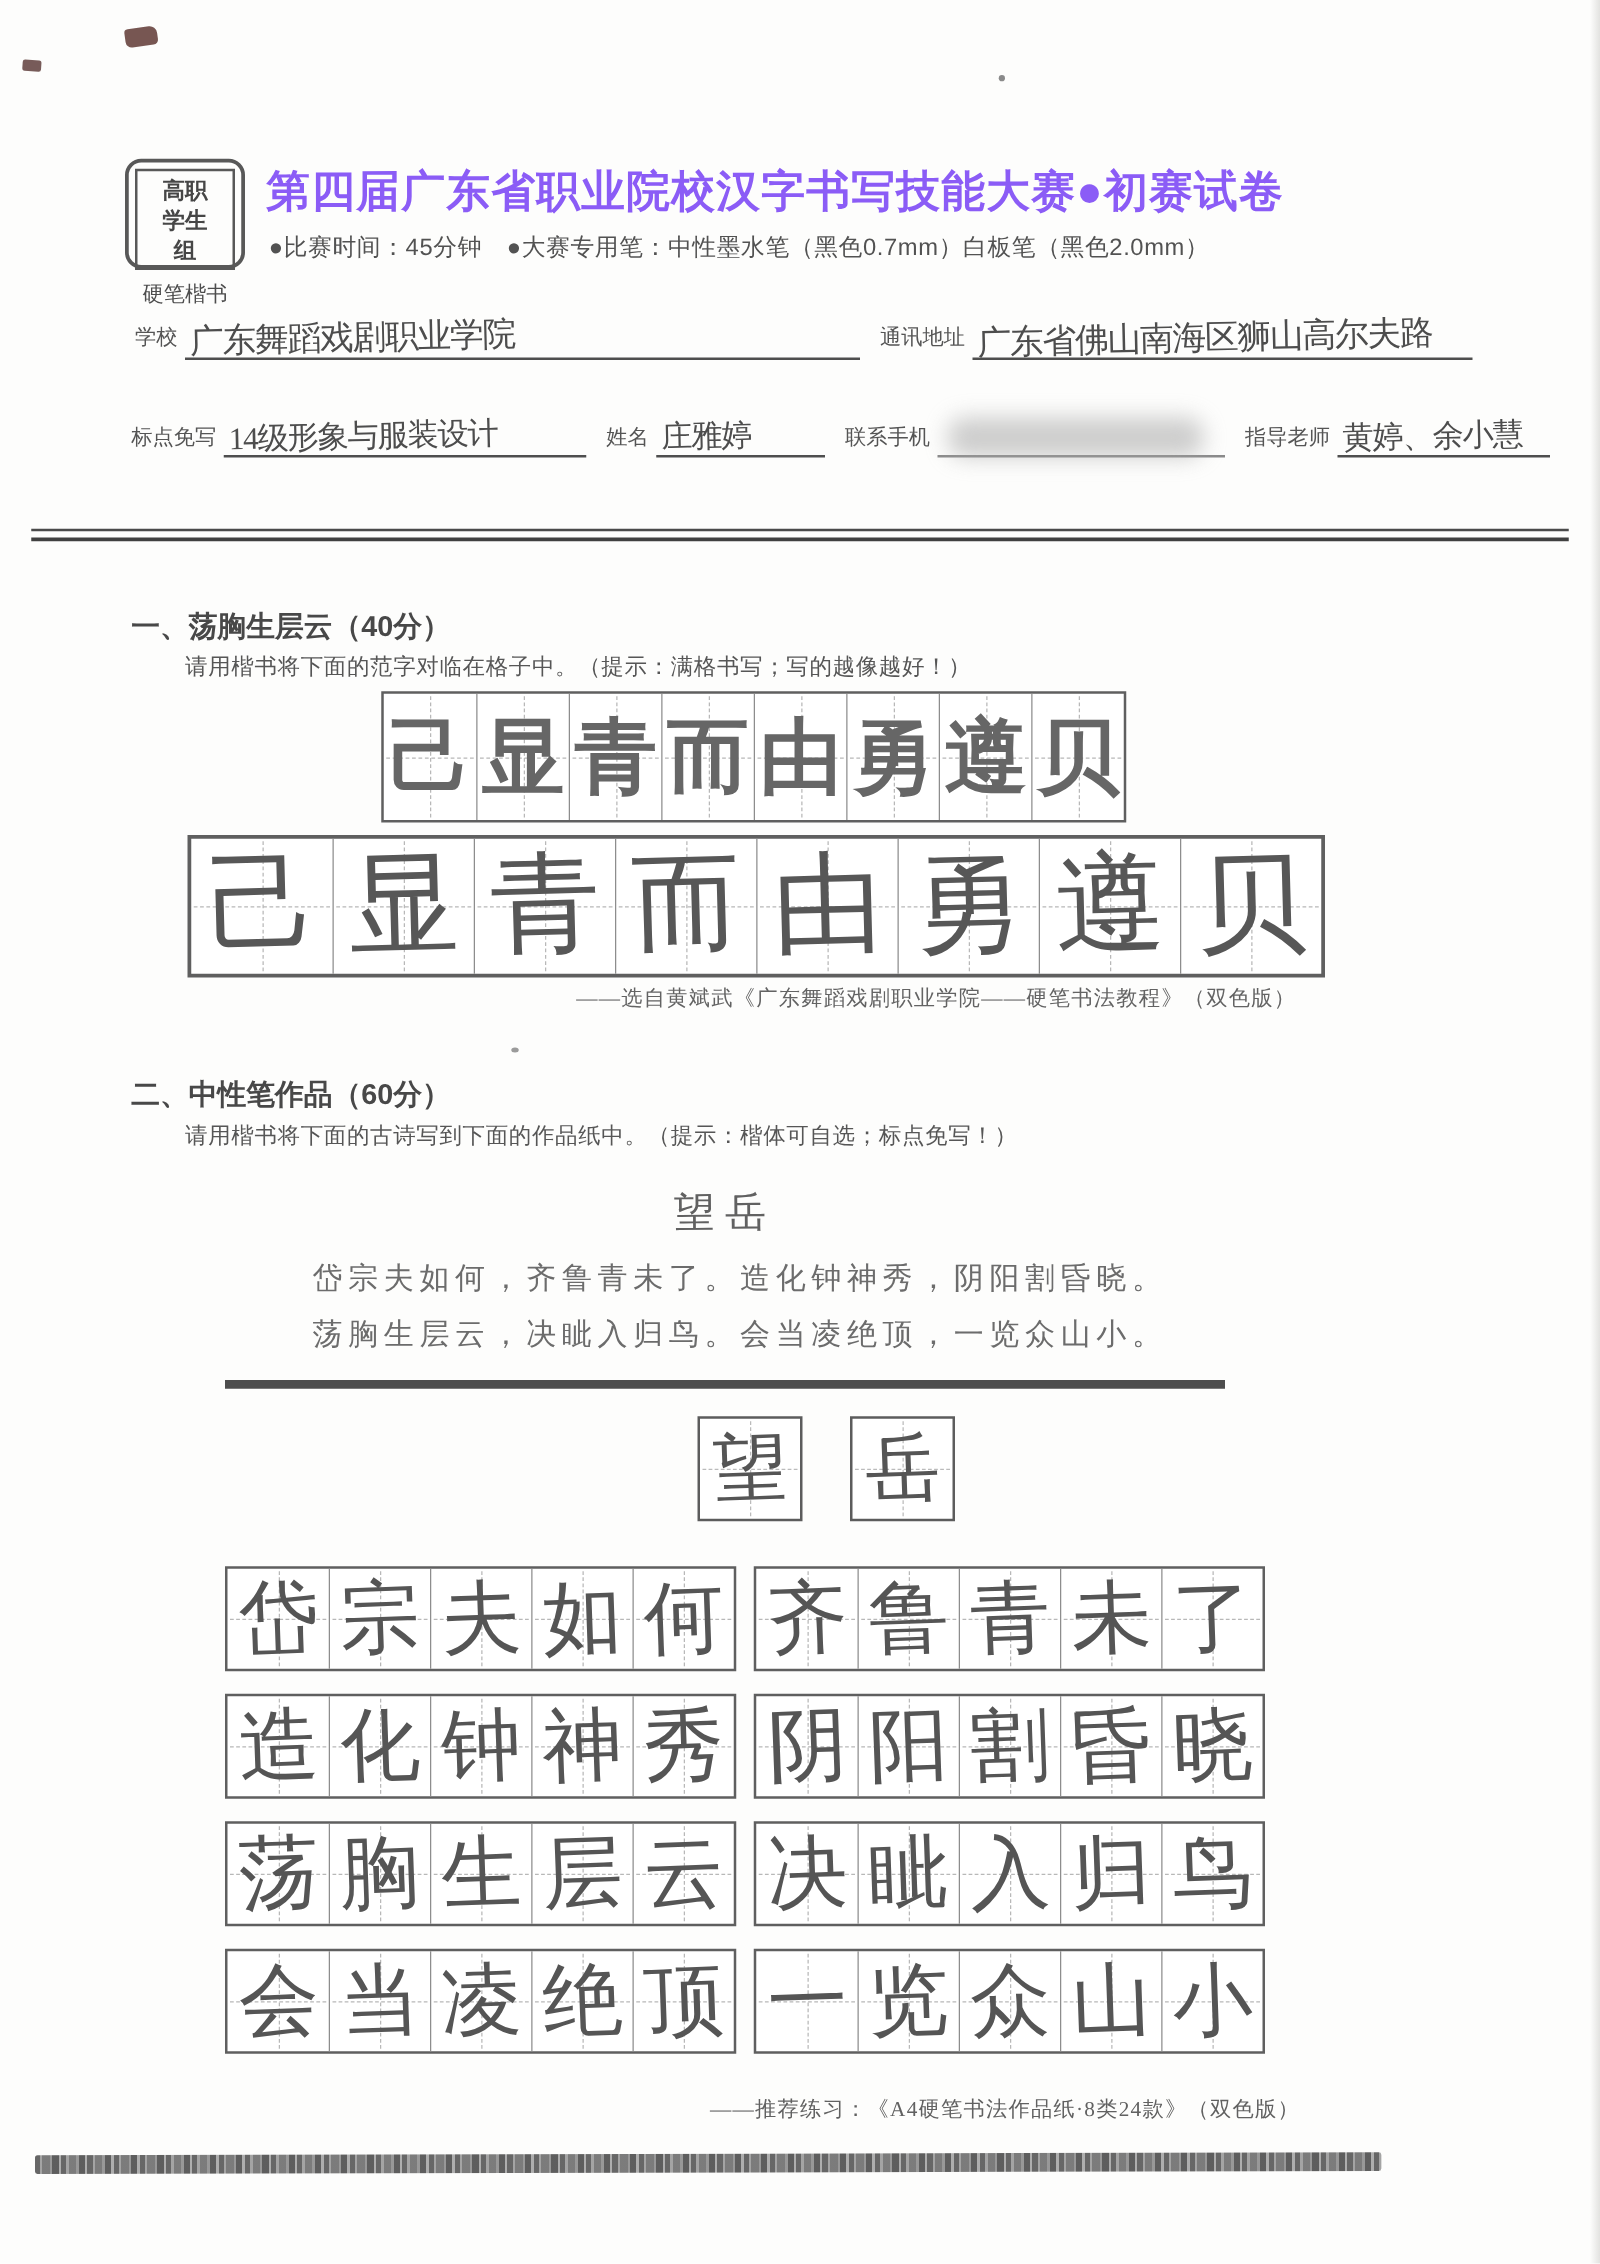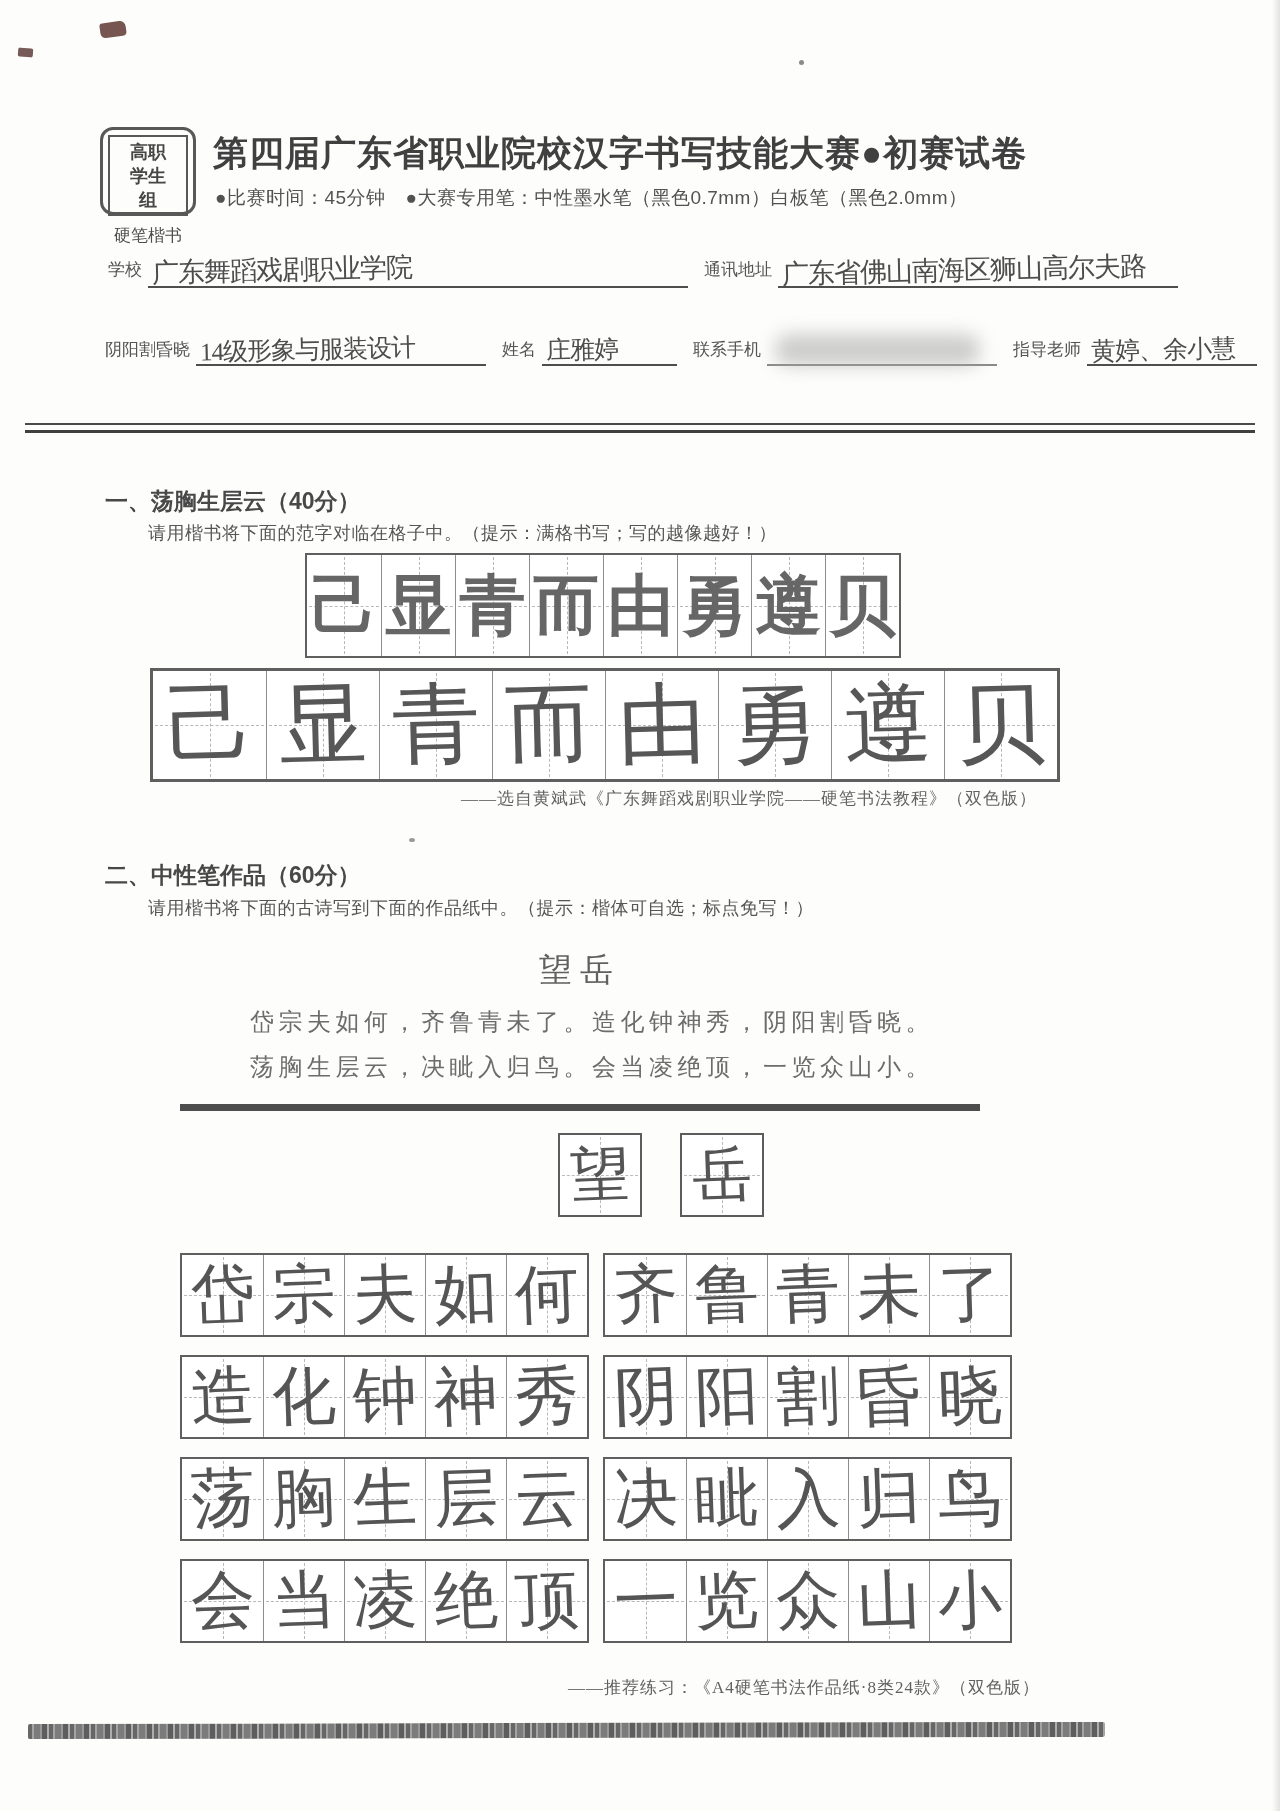--- a/index.html
+++ b/index.html
@@ -18,21 +18,21 @@
   .mark-dot{top:60px;left:799px;width:5px;height:5px;background:#8a8a8a;border-radius:50%;}
   .mark-dot-2{top:838px;left:409px;width:6px;height:4px;background:#9b9b9b;border-radius:50%;}
 
   
   .group-box{position:absolute;top:127px;left:100px;width:96px;height:88px;
     border:3px solid #585858;border-radius:13px;padding:5px 5px;box-sizing:border-box;}
   .group-top{border:2px solid #585858;text-align:center;font-size:18px;font-weight:bold;
     color:#464646;padding:3px 12px 2px;letter-spacing:0px;}
   .group-bottom{text-align:center;font-size:17px;padding-top:8px;color:#5c5c5c;}
   .main-title{position:absolute;top:130px;left:213px;font-size:35px;font-weight:bold;
-    color:#404040;letter-spacing:1px;white-space:nowrap;}
+    color:#8b5cf6;letter-spacing:1px;white-space:nowrap;}
   .sub-title{position:absolute;top:185px;left:215px;font-size:19px;color:#525252;
     letter-spacing:.5px;white-space:nowrap;}
   .sub-title span{margin-right:14px;}
 
   
   .form-row{position:absolute;display:flex;align-items:flex-end;}
   .form-row-1{top:242px;left:108px;width:1110px;height:60px;align-items:center;}
   .form-row-2{top:316px;left:105px;width:1130px;height:50px;}
   .flabel{font-size:17px;color:#555;padding-bottom:5px;white-space:nowrap;flex:0 0 auto;}
   .fline{border-bottom:2px solid #4e4e4e;margin-left:6px;margin-right:16px;
@@ -135,21 +135,21 @@
     <span class="fline" style="width:540px">
       <span class="fvalue hand">广东舞蹈戏剧职业学院</span>
     </span>
     <span class="flabel">通讯地址</span>
     <span class="fline" style="width:400px">
       <span class="fvalue hand">广东省佛山南海区狮山高尔夫路</span>
     </span>
   </div>
 
   <div class="form-row form-row-2">
-    <span class="flabel">阴阳割昏晓</span>
+    <span class="flabel">标点免写</span>
     <span class="fline" style="width:290px">
       <span class="fvalue small hand">14级形象与服装设计</span>
     </span>
     <span class="flabel">姓名</span>
     <span class="fline" style="width:135px">
       <span class="fvalue small hand">庄雅婷</span>
     </span>
     <span class="flabel">联系手机</span>
     <span class="fline" style="width:230px;border-bottom-color:#8a8a8a">
       <span class="blur-blob"></span>

